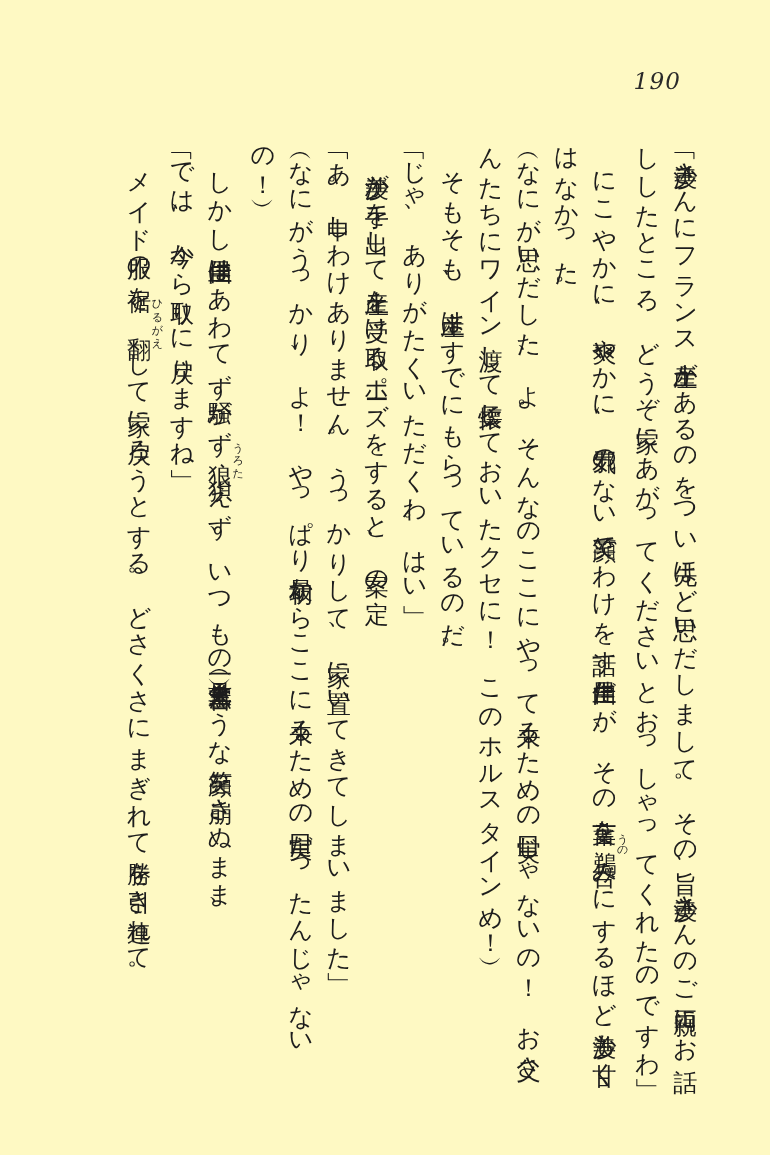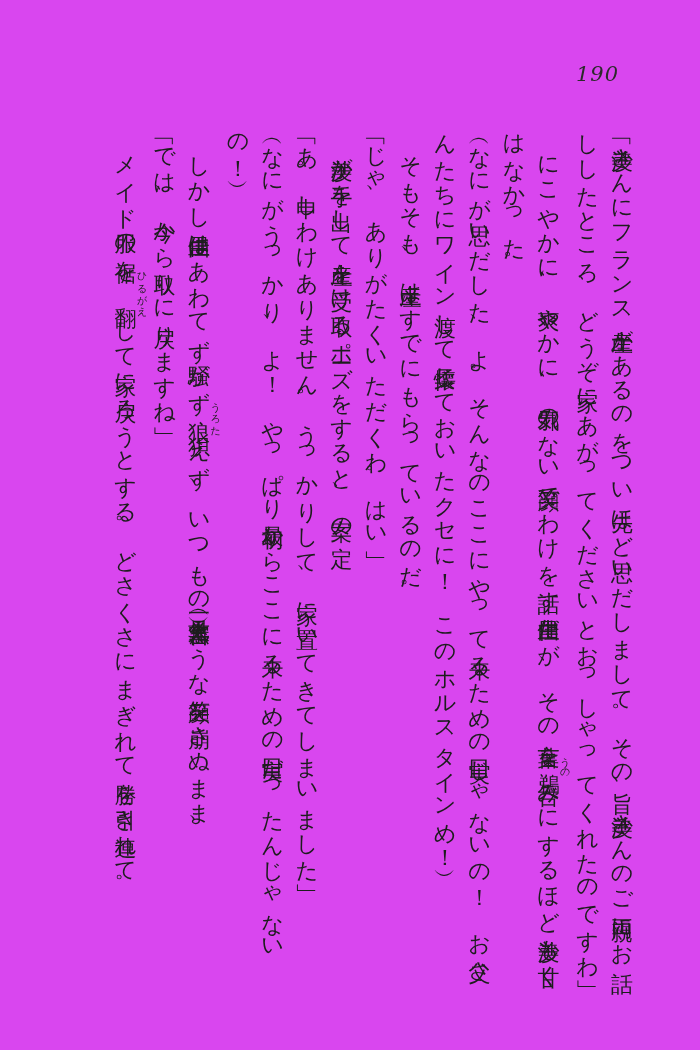--- a/index.html
+++ b/index.html
@@ -2,21 +2,21 @@
 <html><head>
 <meta charset="utf-8">
 <style>
   html, body { margin: 0; padding: 0; }
   body { background: #ffffff; }
 
   .page {
     position: relative;
     width: 700px;
     height: 1050px;
-    background: #d946ef;
+    background: #fef9c3;
     overflow: hidden;
     font-family: "DejaVu Serif", "Liberation Serif", serif;
     color: #1d1d1d;
   }
 
   .page-number {
     position: absolute;
     top: 62px;
     left: 576px;
     font-size: 21px;

